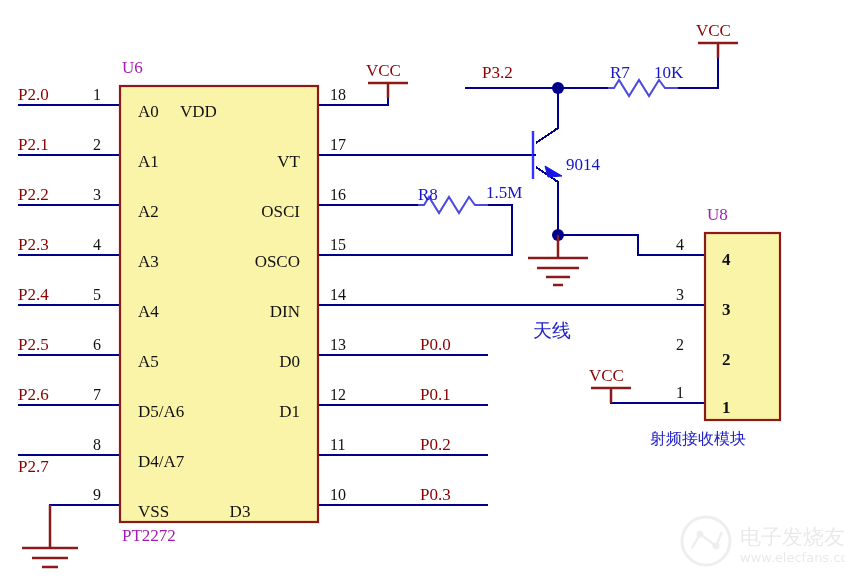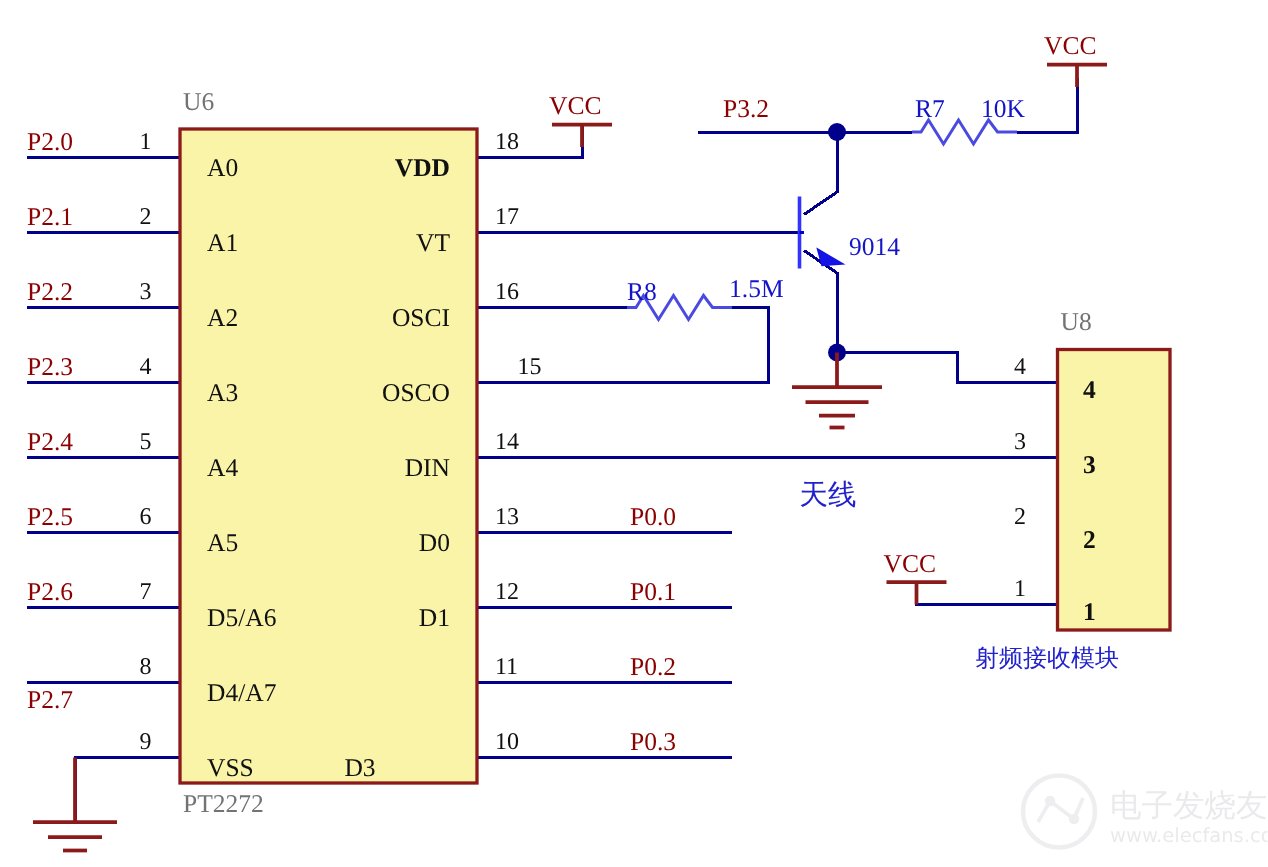--- a/index.html
+++ b/index.html
@@ -3,21 +3,21 @@
 <meta charset="utf-8">
 <style>
   html,body{margin:0;padding:0;background:#ffffff;}
   body{width:845px;height:578px;overflow:hidden;
        font-family:"Liberation Serif","DejaVu Serif",serif;}
   #stage{position:relative;width:845px;height:578px;background:#fff;}
   svg.layer{position:absolute;left:0;top:0;width:845px;height:578px;}
   .lbl{position:absolute;white-space:nowrap;line-height:1;}
   .net{color:#8B0000;font-size:17px;}
   .pinnum{color:#111111;font-size:16px;}
-  .refdes{color:#737373;font-size:17px;}
+  .refdes{color:#a21caf;font-size:17px;}
   .pinname{color:#111111;font-size:17px;}
   .val{color:#1414C8;font-size:17px;}
   .cn{color:#2222CC;font-size:19px;font-family:"DejaVu Sans",sans-serif;}
   .cnsm{color:#2222CC;font-size:16px;font-family:"DejaVu Sans",sans-serif;}
   .wm{position:absolute;opacity:.30;}
   .wmtxt{font-family:"DejaVu Sans",sans-serif;color:#b9b9c2;}
 </style>
 </head>
 <body>
 
@@ -143,33 +143,33 @@
   <div class="lbl pinname" style="left:138px;top:103px;">A0</div>
   <div class="lbl pinname" style="left:138px;top:153px;">A1</div>
   <div class="lbl pinname" style="left:138px;top:203px;">A2</div>
   <div class="lbl pinname" style="left:138px;top:253px;">A3</div>
   <div class="lbl pinname" style="left:138px;top:303px;">A4</div>
   <div class="lbl pinname" style="left:138px;top:353px;">A5</div>
   <div class="lbl pinname" style="left:138px;top:403px;">D5/A6</div>
   <div class="lbl pinname" style="left:138px;top:453px;">D4/A7</div>
   <div class="lbl pinname" style="left:138px;top:503px;">VSS</div>
 
-  <div class="lbl pinname" style="left:180px;top:103px;width:120px;text-align:right;font-weight:bold;">VDD</div>
+  <div class="lbl pinname" style="left:180px;top:103px;width:120px;text-align:left;">VDD</div>
   <div class="lbl pinname" style="left:180px;top:153px;width:120px;text-align:right;">VT</div>
   <div class="lbl pinname" style="left:180px;top:203px;width:120px;text-align:right;">OSCI</div>
   <div class="lbl pinname" style="left:180px;top:253px;width:120px;text-align:right;">OSCO</div>
   <div class="lbl pinname" style="left:180px;top:303px;width:120px;text-align:right;">DIN</div>
   <div class="lbl pinname" style="left:180px;top:353px;width:120px;text-align:right;">D0</div>
   <div class="lbl pinname" style="left:180px;top:403px;width:120px;text-align:right;">D1</div>
   <div class="lbl pinname" style="left:180px;top:503px;width:120px;text-align:center;">D3</div>
 
   <div class="lbl pinnum" style="left:330px;top:87px;">18</div>
   <div class="lbl pinnum" style="left:330px;top:137px;">17</div>
   <div class="lbl pinnum" style="left:330px;top:187px;">16</div>
-  <div class="lbl pinnum" style="left:330px;top:237px;margin-left:15px;">15</div>
+  <div class="lbl pinnum" style="left:330px;top:237px;">15</div>
   <div class="lbl pinnum" style="left:330px;top:287px;">14</div>
   <div class="lbl pinnum" style="left:330px;top:337px;">13</div>
   <div class="lbl pinnum" style="left:330px;top:387px;">12</div>
   <div class="lbl pinnum" style="left:330px;top:437px;">11</div>
   <div class="lbl pinnum" style="left:330px;top:487px;">10</div>
 
   <div class="lbl net" style="left:420px;top:336px;">P0.0</div>
   <div class="lbl net" style="left:420px;top:386px;">P0.1</div>
   <div class="lbl net" style="left:420px;top:436px;">P0.2</div>
   <div class="lbl net" style="left:420px;top:486px;">P0.3</div>

